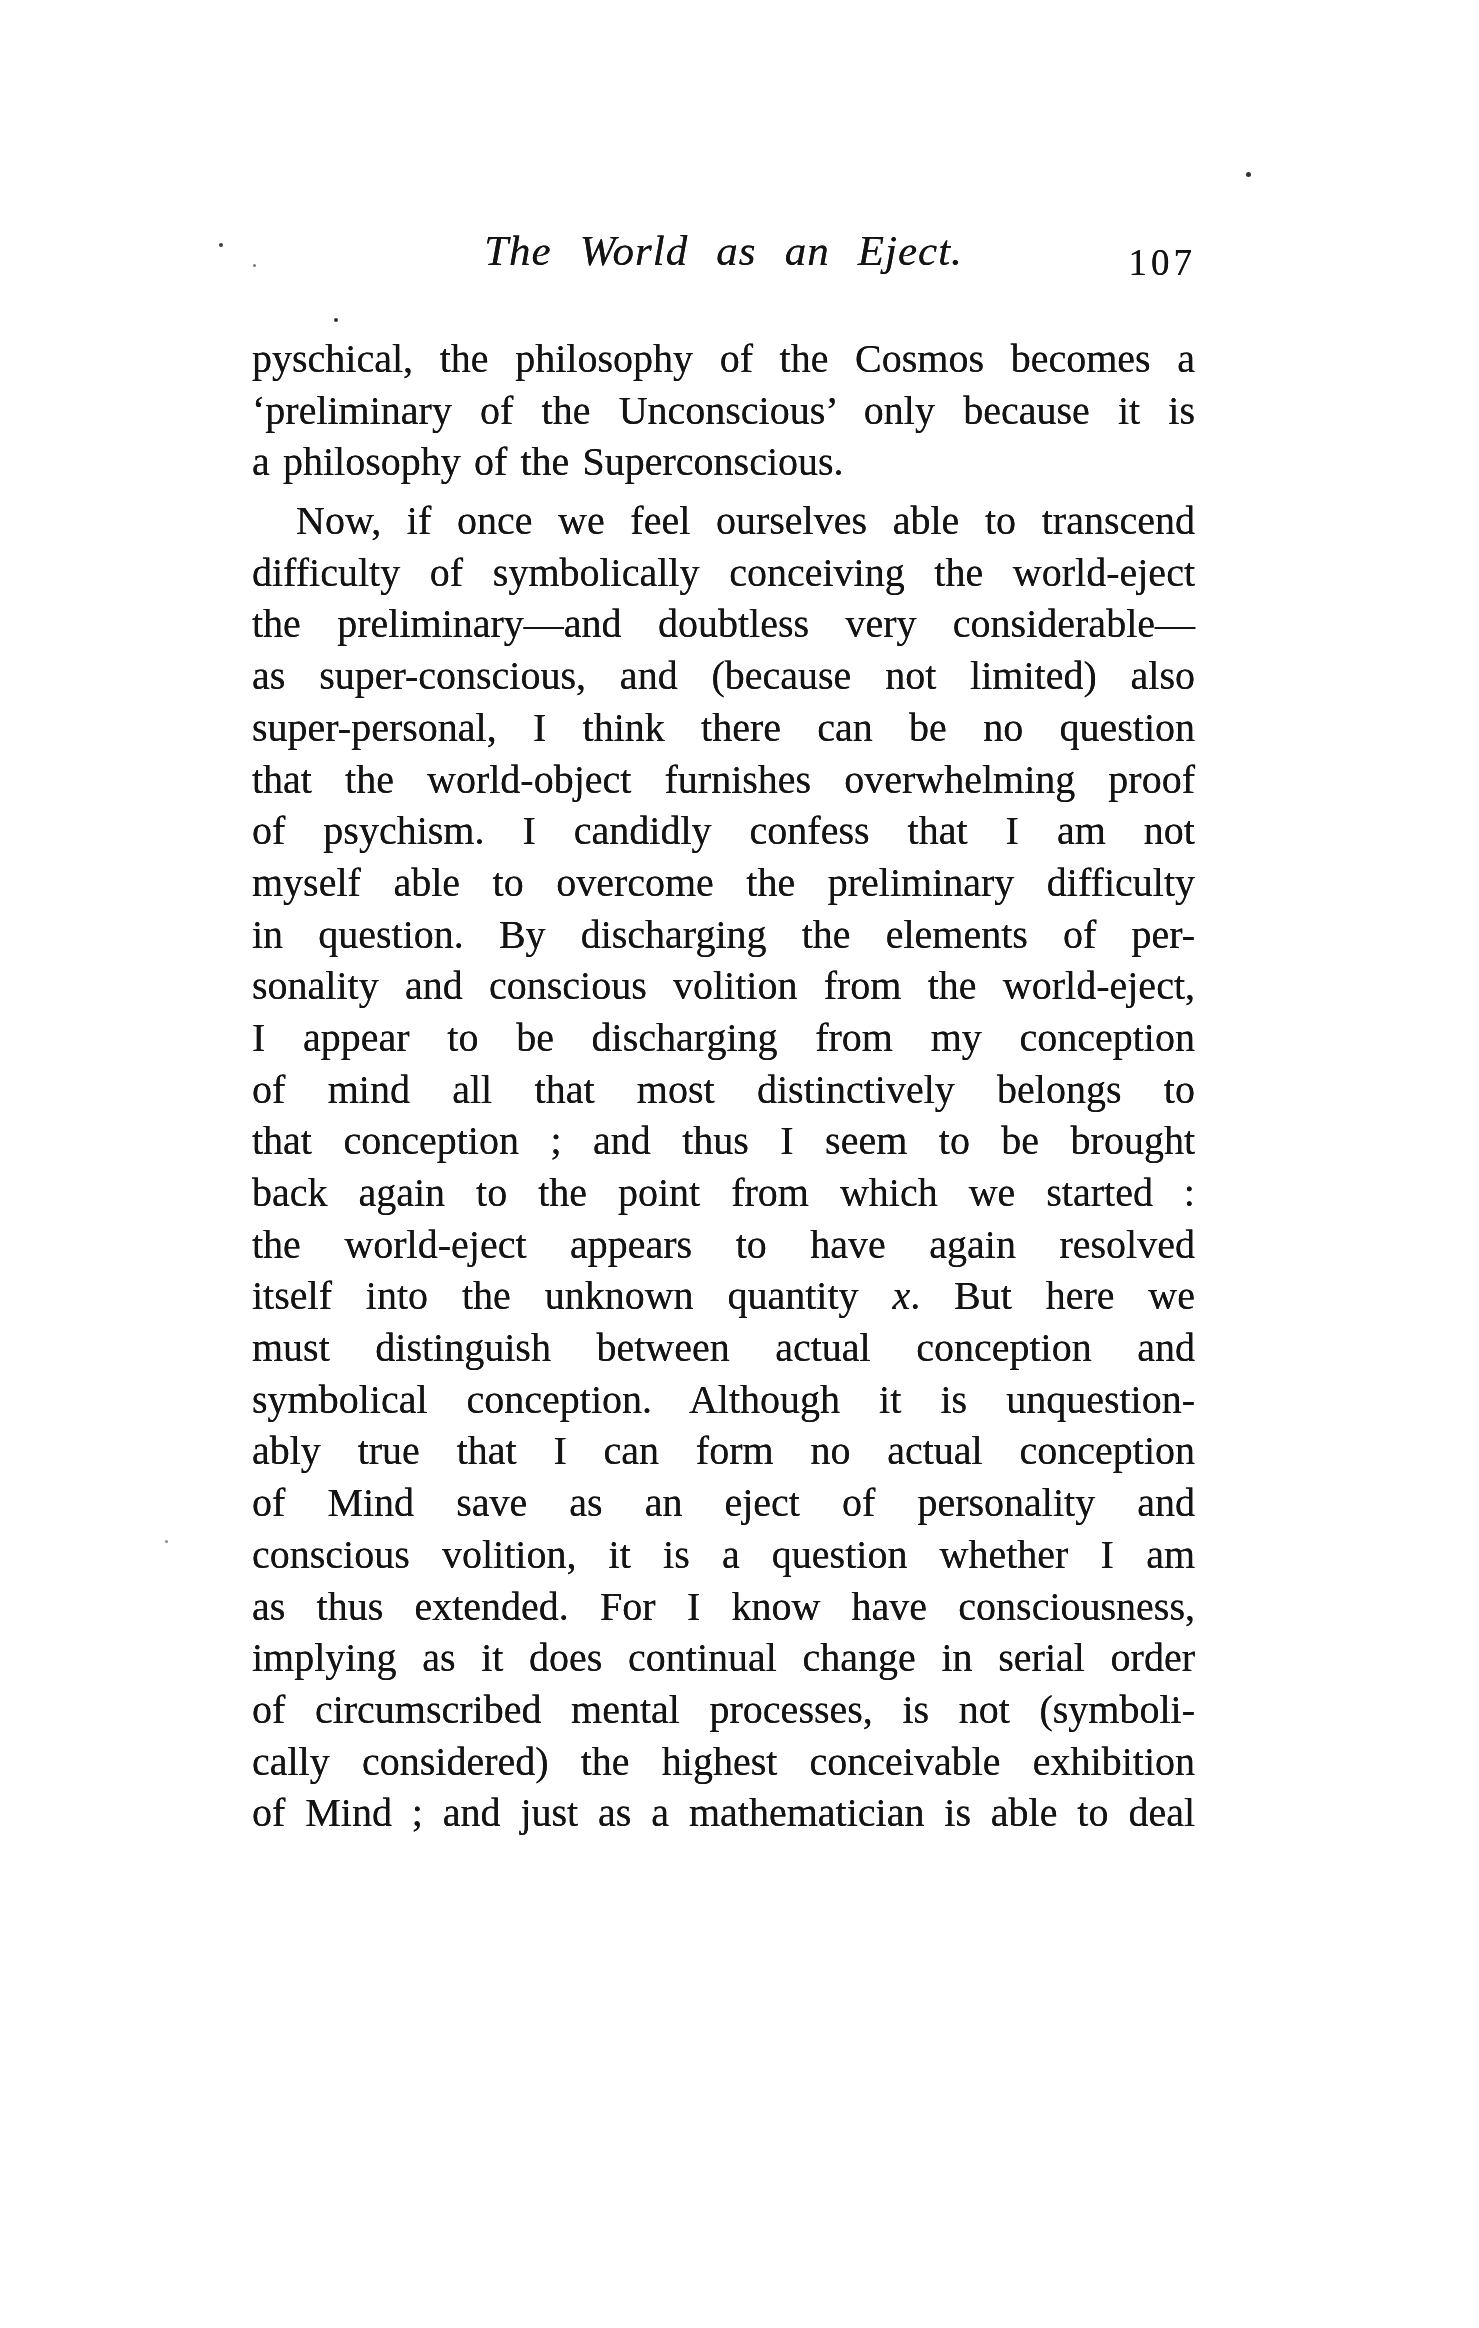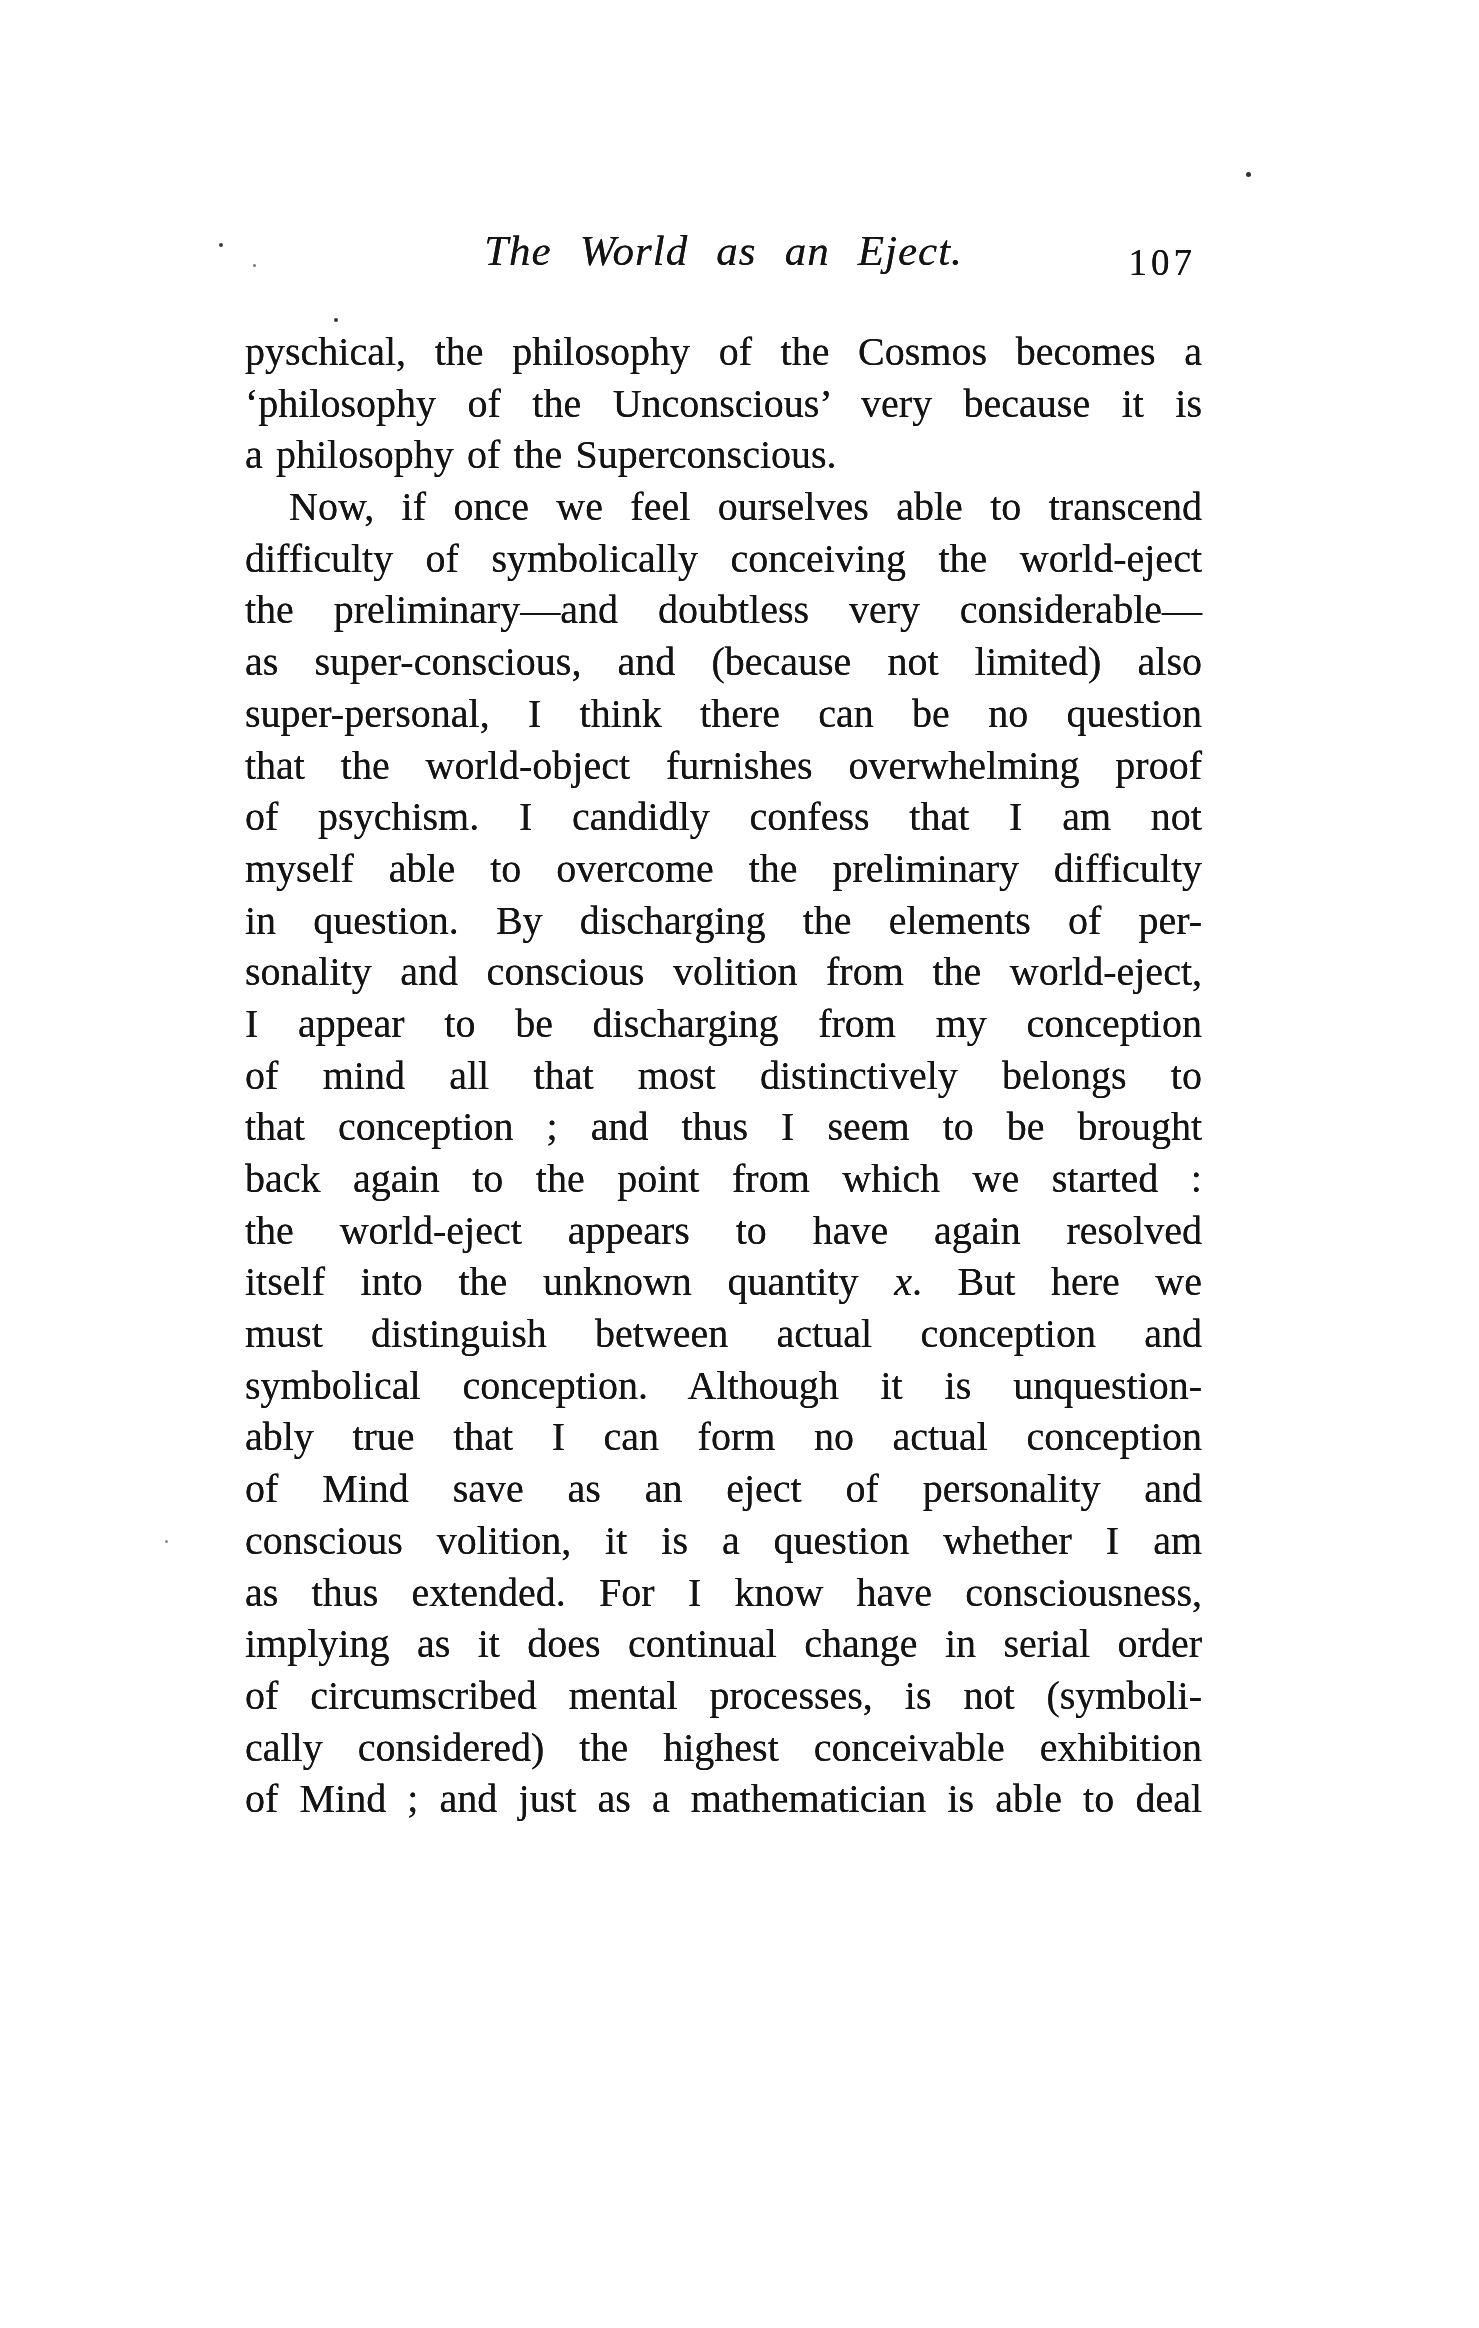--- a/index.html
+++ b/index.html
@@ -45,21 +45,21 @@
     letter-spacing: 4px;
     font-variant-numeric: oldstyle-nums;
     text-shadow: 0 0 0.6px currentColor;
   }
   .text-block {
     position: absolute;
     left: 245px;
     top: 326px;
     width: 957px;
   }
-  .paragraph { margin: 0; }
+  .paragraph { margin: 7px; }
   .line {
     height: 51.7px;
     line-height: 51.7px;
     font-size: 40px;
     text-align: justify;
     text-align-last: justify;
     word-spacing: 0.08em;
     white-space: normal;
     text-shadow: 0 0 0.55px currentColor;
   }
@@ -80,21 +80,21 @@
 
 <div class="page">
   <div class="running-header">
     <div class="running-title">The World as an Eject.</div>
     <div class="page-number">107</div>
   </div>
 
   <div class="text-block">
       <div class="paragraph">
         <div class="line"><span>pyschical, the philosophy of the Cosmos becomes a</span></div>
-        <div class="line"><span>‘philosophy of the Unconscious’ very because it is</span></div>
+        <div class="line"><span>‘preliminary of the Unconscious’ only because it is</span></div>
         <div class="line flush"><span>a philosophy of the Superconscious.</span></div>
       </div>
       <div class="paragraph">
         <div class="line indent"><span>Now, if once we feel ourselves able to transcend</span></div>
         <div class="line"><span>difficulty of symbolically conceiving the world-eject</span></div>
         <div class="line"><span>the preliminary—and doubtless very considerable—</span></div>
         <div class="line"><span>as super-conscious, and (because not limited) also</span></div>
         <div class="line"><span>super-personal, I think there can be no question</span></div>
         <div class="line"><span>that the world-object furnishes overwhelming proof</span></div>
         <div class="line"><span>of psychism. I candidly confess that I am not</span></div>

